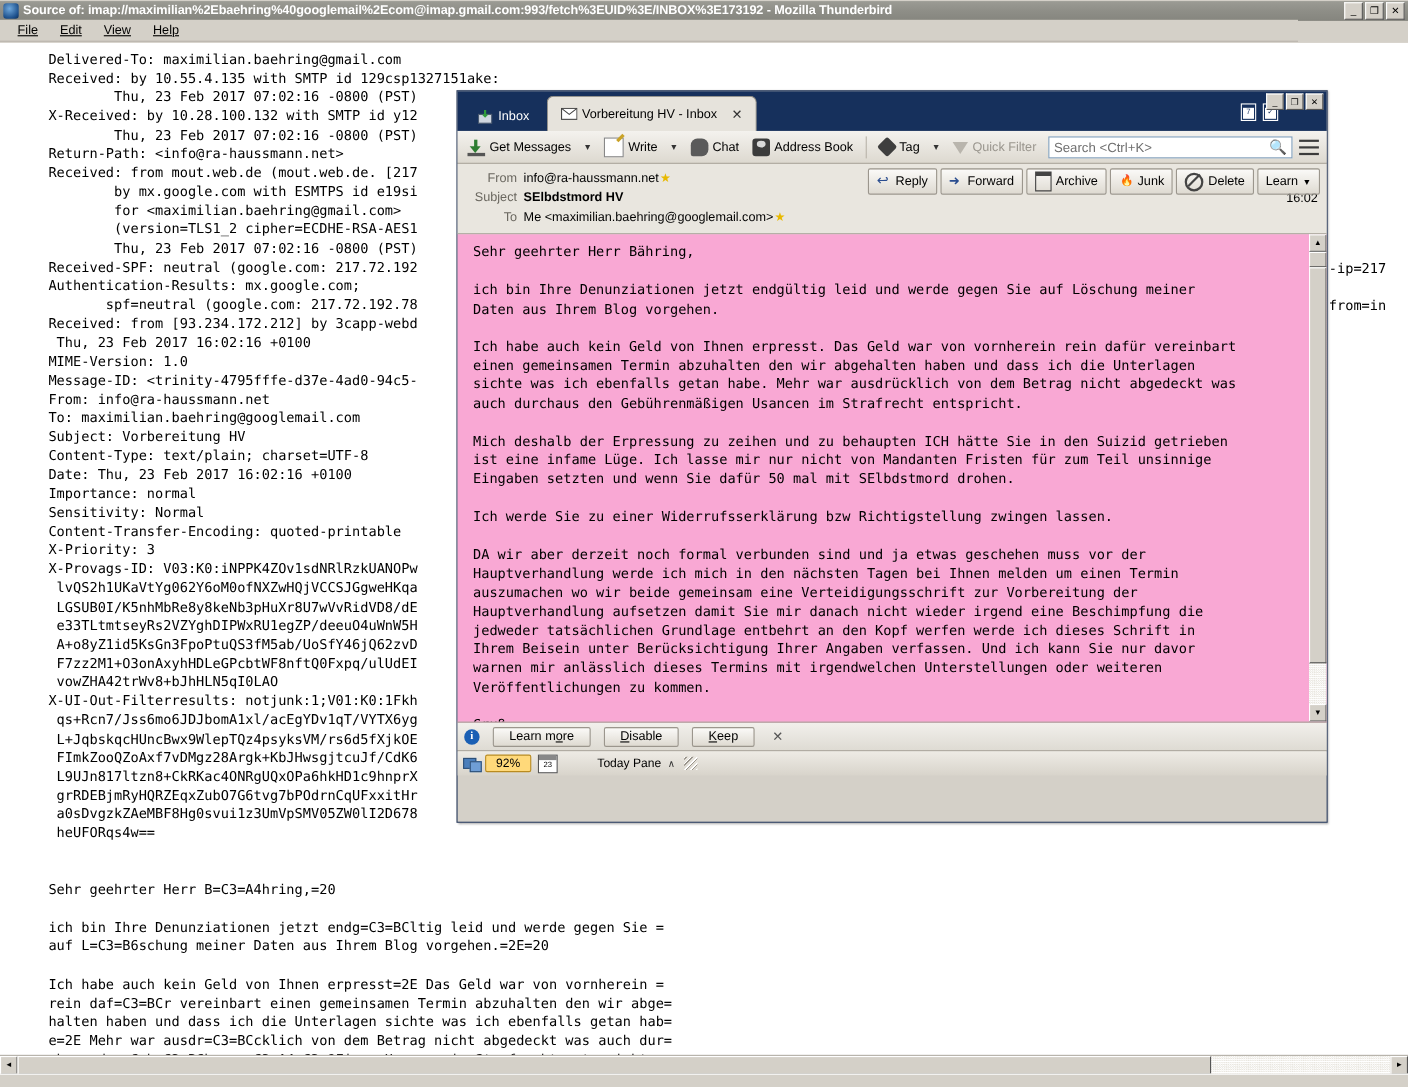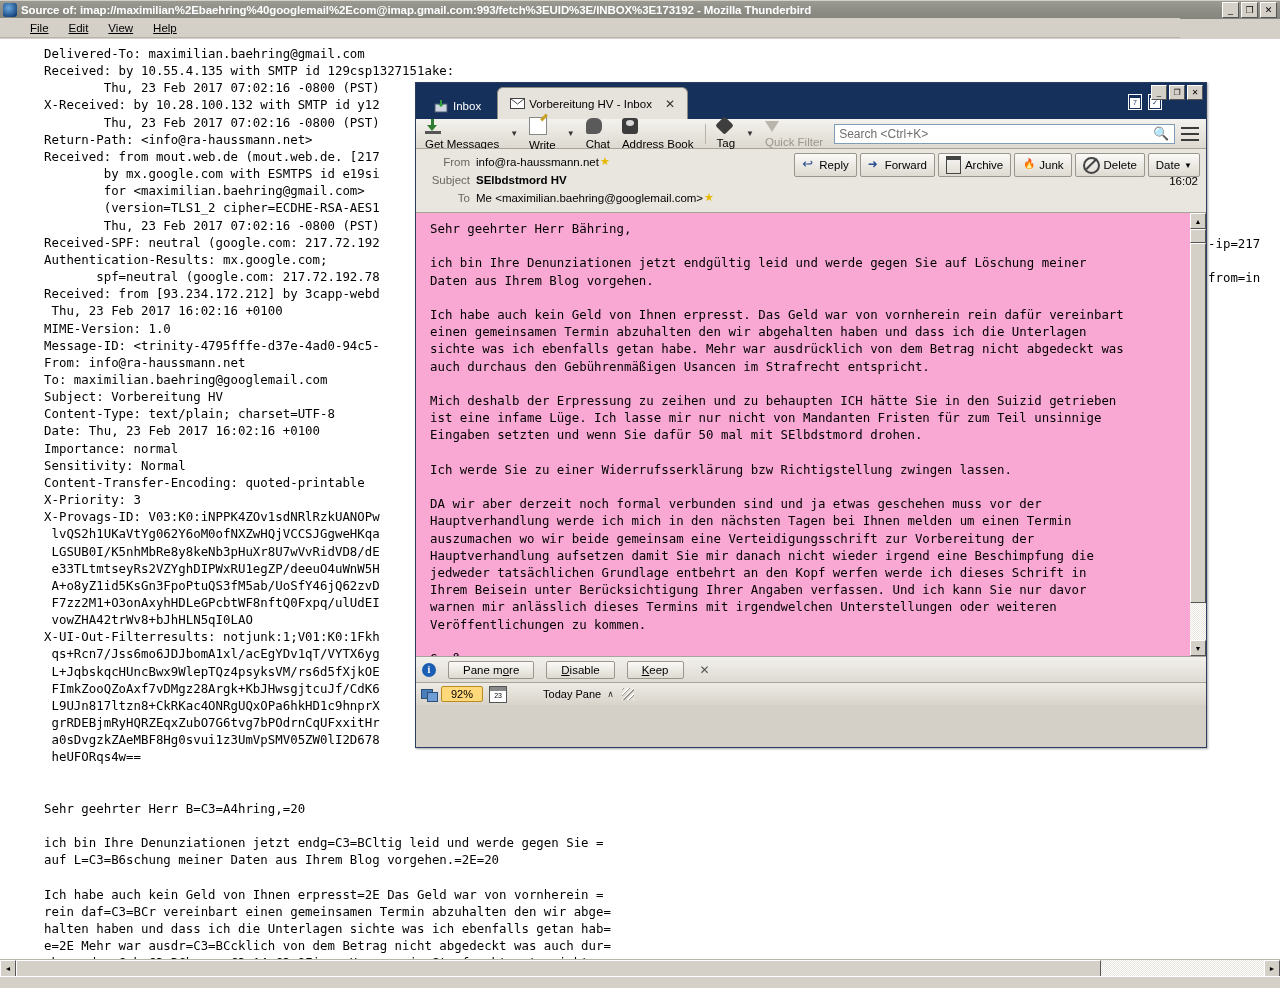--- a/index.html
+++ b/index.html
@@ -29,21 +29,21 @@
   .titlebar .tb-buttons{display:flex;gap:2px;margin-right:3px;flex:0 0 auto;}
   .tb-btn{
     width:15px;height:14px;background:#d4d0c8;border:1px solid #ffffff;
     border-right-color:#555;border-bottom-color:#555;
     display:flex;align-items:center;justify-content:center;
     font-size:9px;color:#000;line-height:1;font-family:"Liberation Sans",sans-serif;
   }
   .menubar{
     position:absolute;left:0;top:18px;width:1180px;height:20px;
     background:#d4d0c8;border-bottom:1px solid #b8b4ac;
-    display:flex;align-items:center;padding-left:20px;box-sizing:border-box;
+    display:flex;align-items:center;padding-left:6px;box-sizing:border-box;
   }
   .menubar .mi{padding:2px 10px;font-size:11.5px;color:#000;}
   .menubar .mi u{text-decoration:underline;}
   #source-body{
     position:absolute;left:0;top:39px;width:1280px;height:920px;
     background:#ffffff;overflow:hidden;
   }
   pre.srctext{
     margin:0;padding:6px 0 0 44px;
     font-family:"DejaVu Sans Mono","Liberation Mono",monospace;
@@ -108,21 +108,21 @@
   .mini-ic.task:after{
     content:"\2713";position:absolute;left:0;right:0;top:3px;text-align:center;
     font-size:7px;color:#16305c;line-height:10px;
   }
 
   .tb-toolbar{
     height:30px;background:linear-gradient(to bottom,#f4f2ee,#ddd9d0);
     border-bottom:1px solid #a9a49a;display:flex;align-items:center;
     padding:0 4px;box-sizing:border-box;gap:2px;
   }
-  .tbar-btn{display:flex;align-items:flex-start;gap:4px;padding:2px 5px;font-size:11.5px;color:#000;white-space:nowrap;flex-direction:column;}
+  .tbar-btn{display:flex;align-items:center;gap:4px;padding:2px 5px;font-size:11.5px;color:#000;white-space:nowrap;}
   .tbar-btn.dim{color:#9a968e;}
   .tbar-caret{font-size:8px;color:#333;padding:0 4px;}
   .tbar-sep{width:1px;height:20px;background:#b9b4aa;margin:0 4px;}
   .searchbox{
     flex:1 1 auto;height:20px;background:#fff;border:1px solid #7f9db9;
     display:flex;align-items:center;padding:0 4px;box-sizing:border-box;margin:0 4px;
     min-width:40px;
   }
   .searchbox .ph{flex:1 1 auto;font-size:12px;color:#6f6f6f;}
   .hamburger{width:18px;height:14px;display:flex;flex-direction:column;justify-content:space-between;margin-right:3px;}
@@ -440,21 +440,21 @@
       </div>
       <div class="act-btn">
         <span class="ai ai-junk"></span>
         <span>Junk</span>
       </div>
       <div class="act-btn">
         <span class="ai ai-del"></span>
         <span>Delete</span>
       </div>
       <div class="act-btn">
-        <span>Date</span>
+        <span>Learn</span>
         <span style="font-size:8px;">▼</span>
       </div>
     </div>
   </div>
 
   <div class="tb-msgbody">
     <pre class="bodytext">Sehr geehrter Herr Bähring,
 
 ich bin Ihre Denunziationen jetzt endgültig leid und werde gegen Sie auf Löschung meiner
 Daten aus Ihrem Blog vorgehen.
@@ -485,21 +485,21 @@
       <div class="vs-thumb" style="height:14px;"></div>
       <div class="vs-thumb" style="height:360px;"></div>
       <div style="flex:1 1 auto;"></div>
       <div class="vs-arrow">▼</div>
     </div>
   </div>
 
   <div class="tb-notif">
     <span class="info-ic">i</span>
     <div class="notif-btn">
-      <span>Pane m</span><u>o</u><span>re</span>
+      <span>Learn m</span><u>o</u><span>re</span>
     </div>
     <div class="notif-btn">
       <u>D</u><span>isable</span>
     </div>
     <div class="notif-btn">
       <u>K</u><span>eep</span>
     </div>
     <span class="notif-x">✕</span>
   </div>
 

